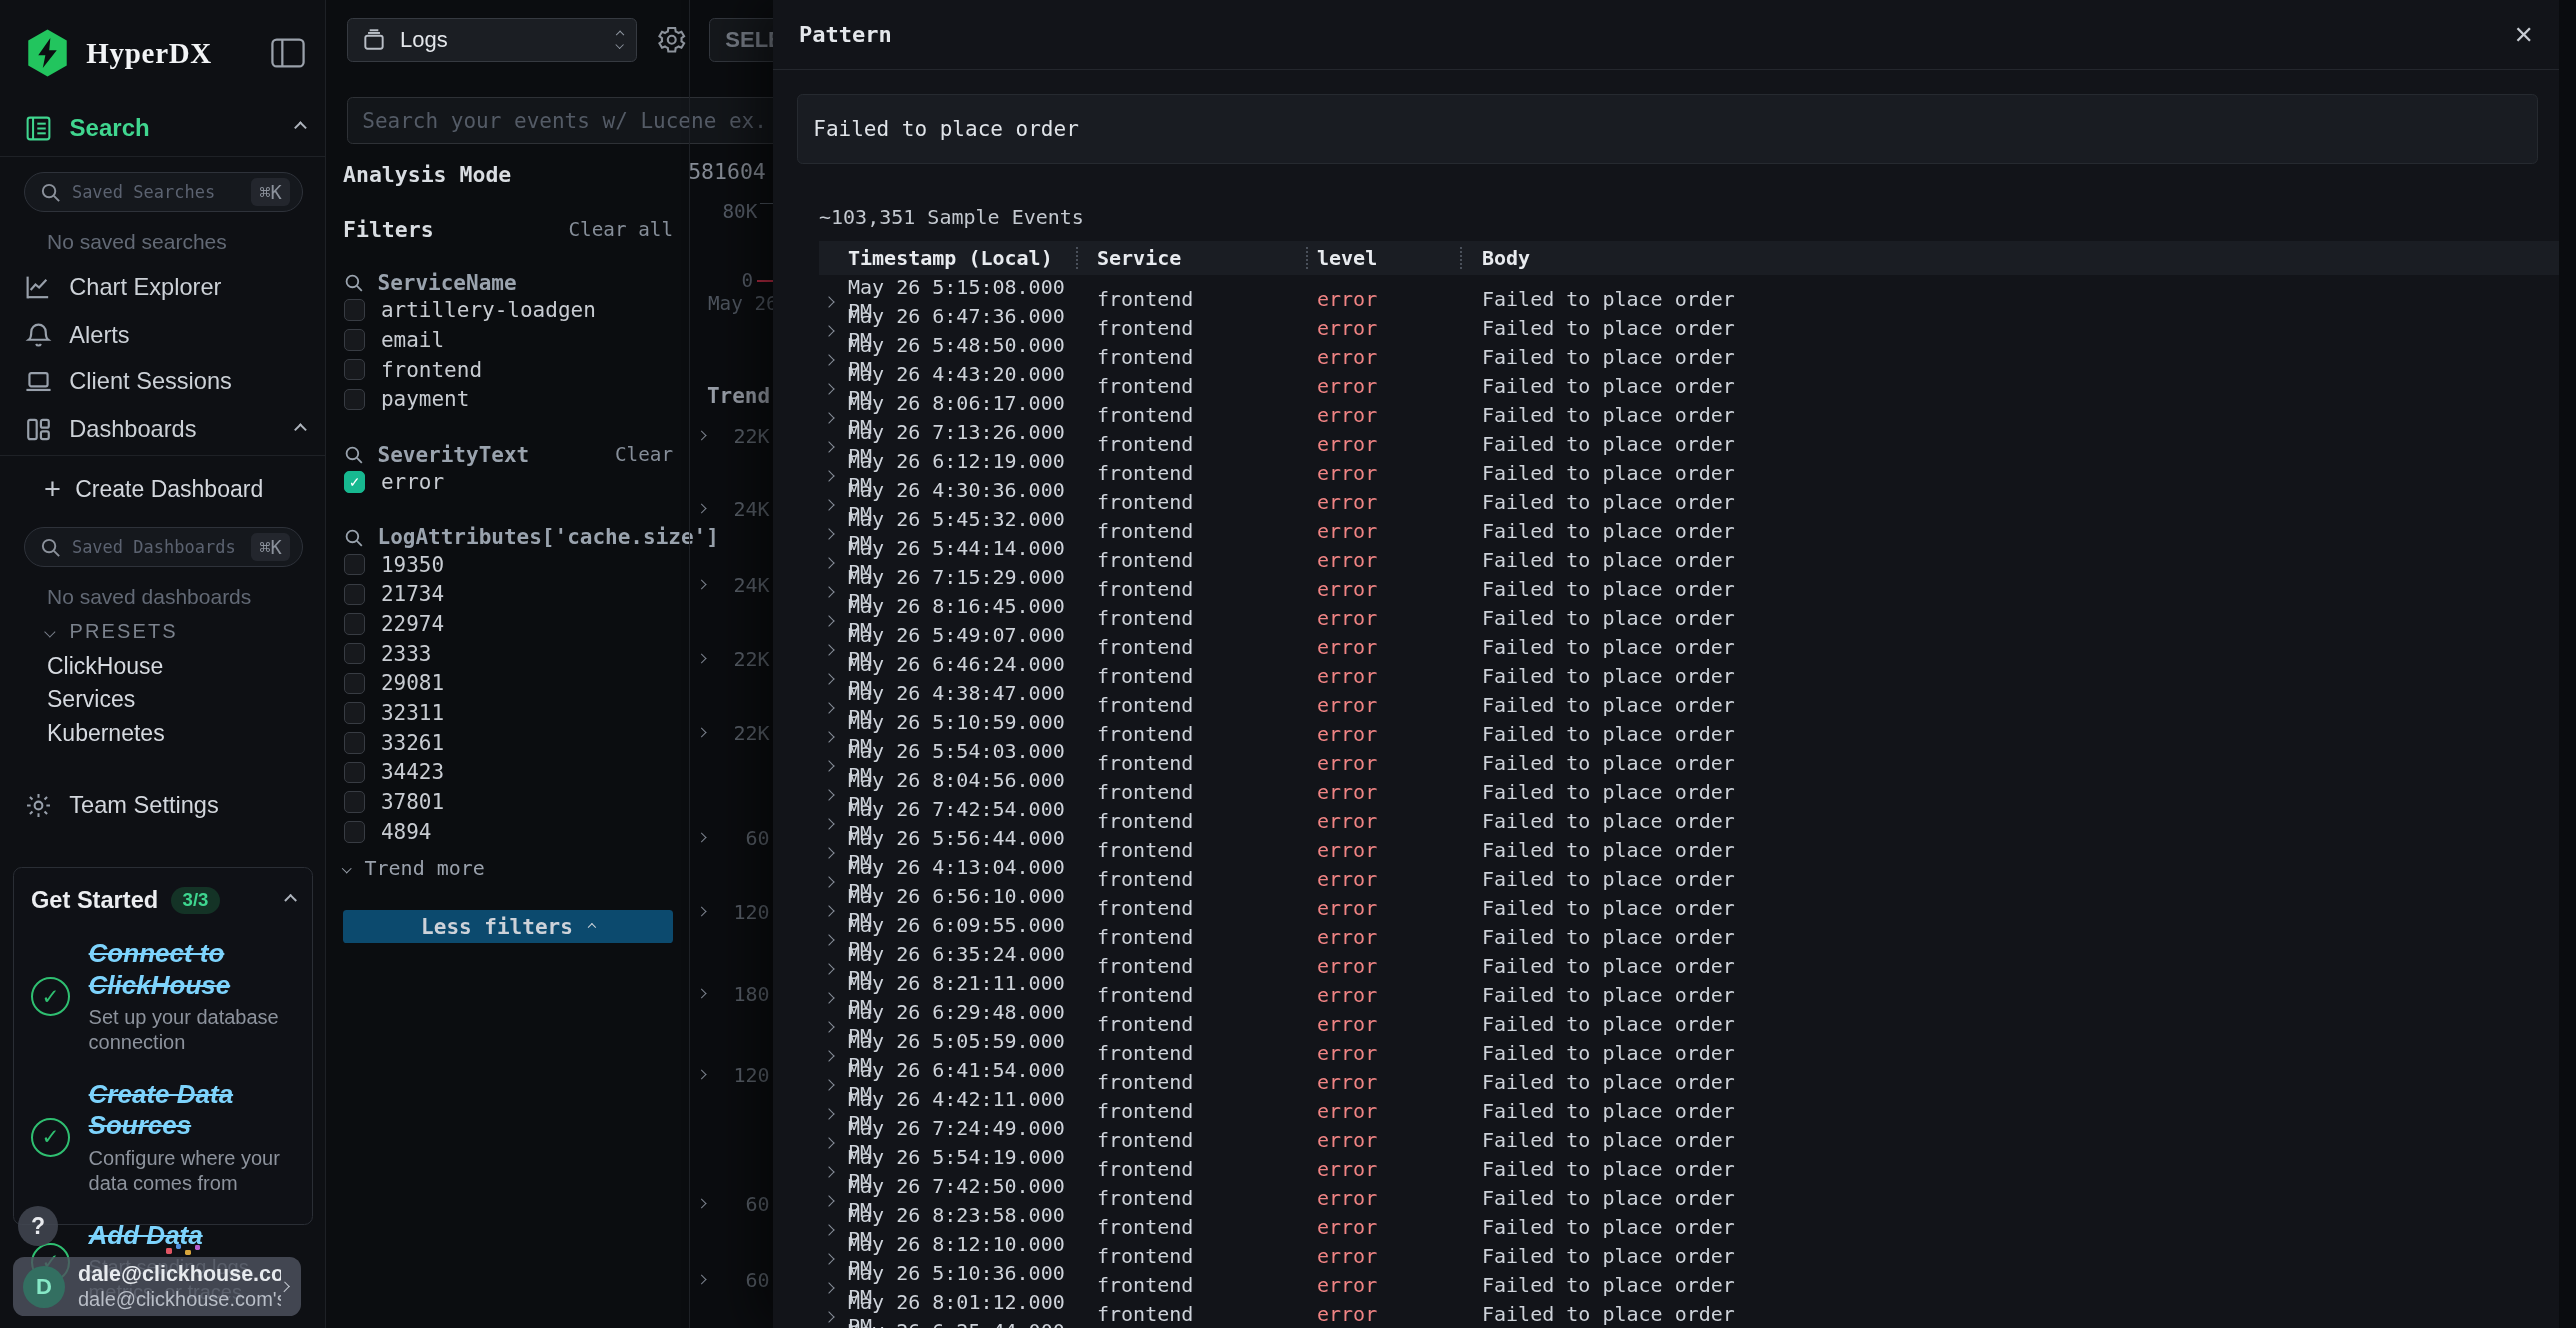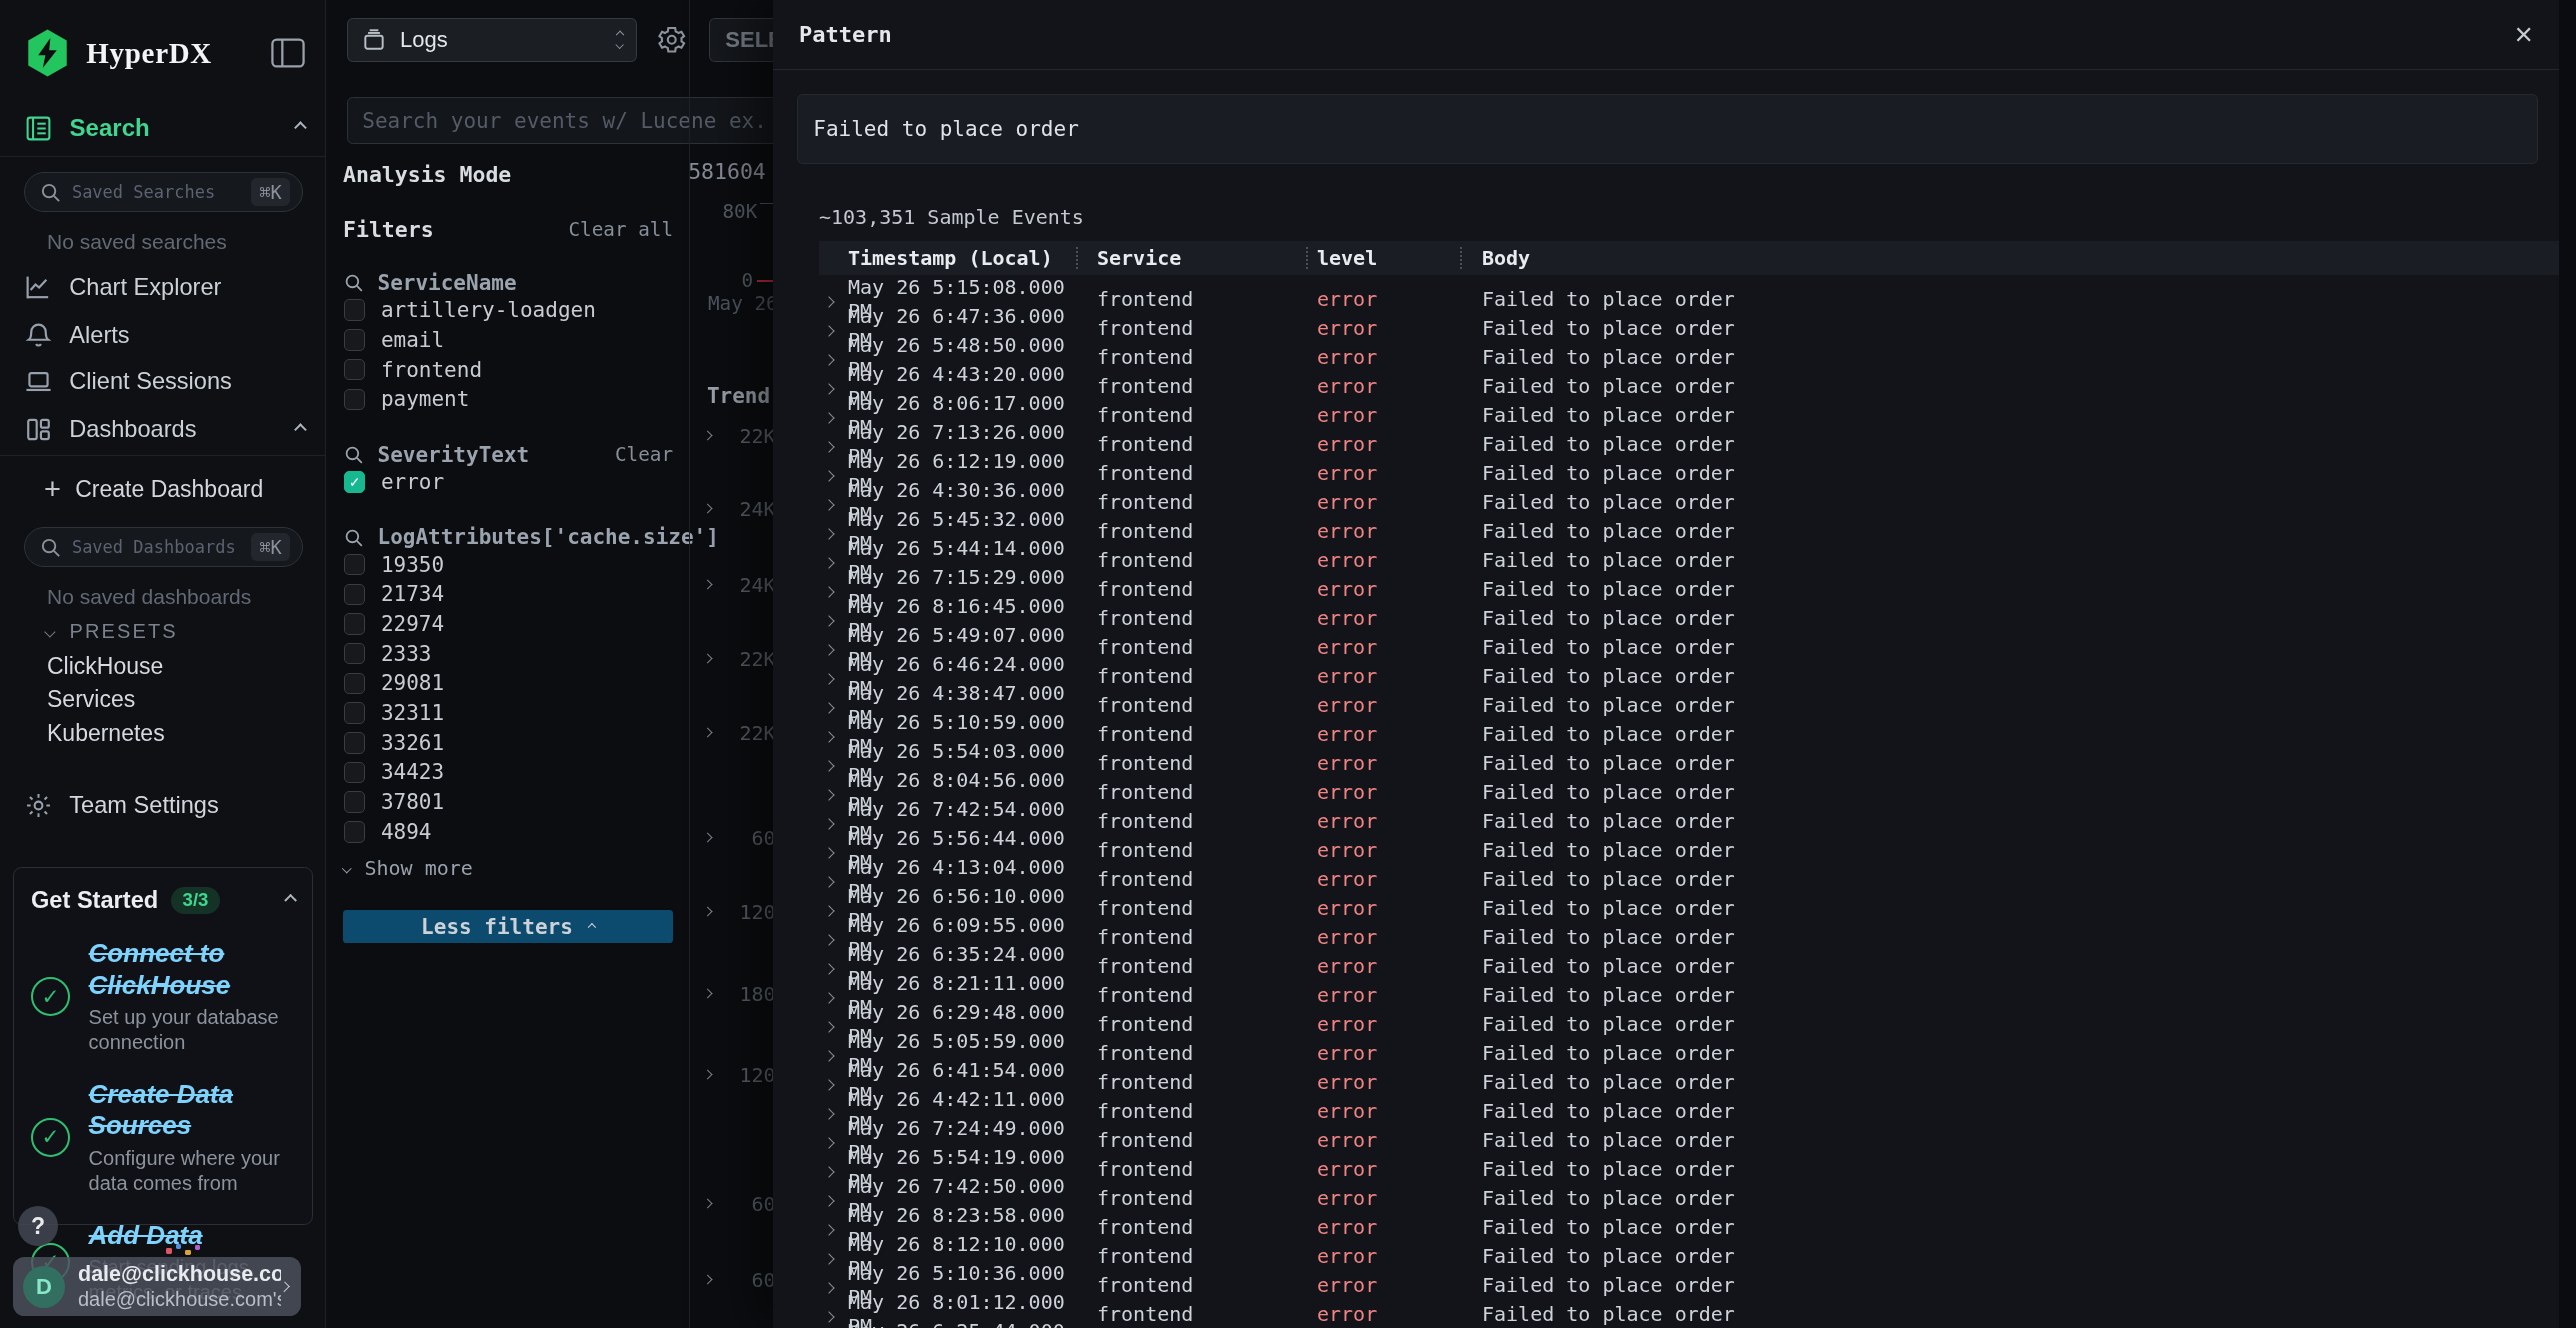--- a/index.html
+++ b/index.html
@@ -107,21 +107,21 @@
 
   
   #strip { position:absolute; left:689px; top:0; width:84px; height:1328px; border-left:0.7px solid #1f2227; font-family:"DejaVu Sans Mono",monospace; overflow:hidden; }
   #strip .count { position:absolute; right:7.2px; top:159px; font-size:21.5px; color:#878d97; }
   #strip .ymax { position:absolute; right:15.7px; top:200px; font-size:19.3px; color:#565d68; }
   #strip .ybr  { position:absolute; right:0; top:203px; width:13px; height:80px; border-top:1.4px solid #4a515b; border-right:0; }
   #strip .ymin { position:absolute; right:20px; top:269px; font-size:19.3px; color:#565d68; }
   #strip .redline { position:absolute; right:0; top:280px; width:15.7px; height:2.1px; background:#b52a42; }
   #strip .xtick { position:absolute; left:18px; top:292px; font-size:19.3px; color:#4f5660; white-space:nowrap; }
   #strip .trend { position:absolute; right:2.9px; top:384px; font-size:21px; font-weight:bold; color:#9ba1ab; }
-  .trow { position:absolute; left:8px; width:84px; height:29px; display:flex; align-items:center; }
+  .trow { position:absolute; left:2px; width:84px; height:29px; display:flex; align-items:center; }
   .trow .chev { width:7.2px; height:7.2px; border-width:1.4px; border-color:#7e8590; margin-left:5.7px; }
   .trow .val { margin-left:auto; font-size:20px; color:#596069; padding-right:4.3px; }
   .trow .spark { width:2.1px; height:21.5px; border-top:1.4px solid #3c434d; border-right:1.4px solid #3c434d; }
 
   
   #modal { position:absolute; left:773px; top:0; width:1786px; height:1328px; background:#121419; box-shadow:-17px 0 50px rgba(0,0,0,.55); }
   #modal-head { position:absolute; left:0; top:0; right:0; height:70px; border-bottom:0.7px solid #24272d; display:flex; align-items:center; padding:8px 26px; }
   #modal-title { font-family:"DejaVu Sans Mono",monospace; font-size:22px; font-weight:600; color:#e4e7eb; }
   #modal-close { margin-left:auto; color:#c7ccd3; font-size:31.5px; line-height:1; }
   #pattern-box { position:absolute; left:23.6px; top:94px; width:1741px; height:70px; background:#191c22; border:0.7px solid #262a30; border-radius:5.7px; display:flex; align-items:center; padding:0 15.7px; }
@@ -469,21 +469,21 @@
             <span class="lbl">37801</span>
           </div>
 
           <div class="fopt">
             <span class="box"></span>
             <span class="lbl">4894</span>
           </div>
         </div>
       <div id="show-more">
         <span class="chev down"></span>
-        <span class="lbl">Show more</span>
+        <span class="lbl">Trend more</span>
       </div>
     </div>
 
     <div id="less-filters">
       <span>Less filters</span>
       <span class="chev up"></span>
     </div>
   </div>
 
   <div id="strip">

